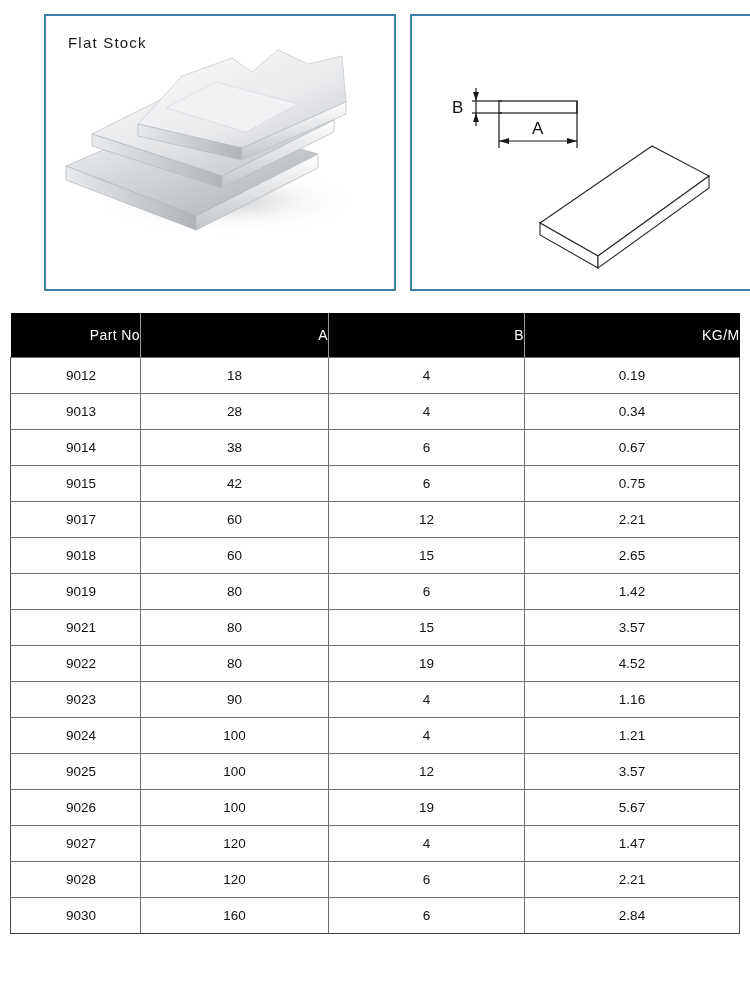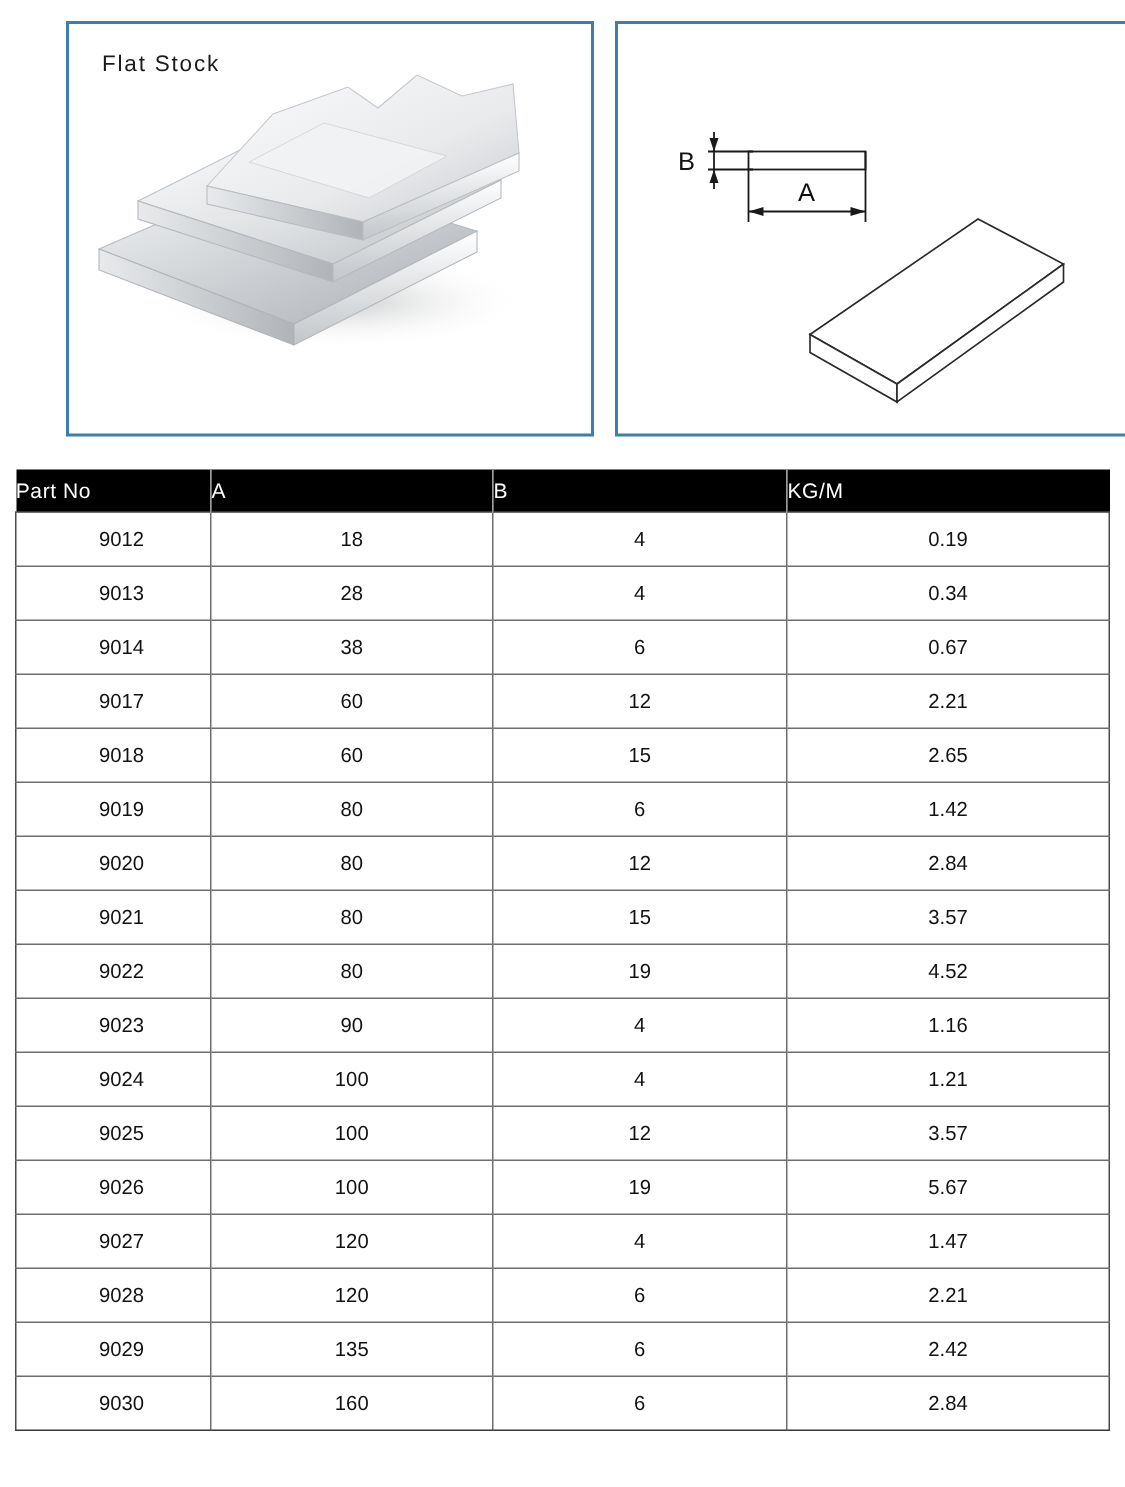--- a/index.html
+++ b/index.html
@@ -68,23 +68,23 @@
     border-collapse: collapse;
     table-layout: fixed;
     font-family: "Liberation Sans", sans-serif;
   }
   .spec-table th {
     background: #000000;
     color: #ffffff;
     font-size: 14px;
     font-weight: normal;
     letter-spacing: 0.4px;
-    height: 28px;
+    height: 44px;
     padding: 0;
-    text-align: left;
+    text-align: right;
     border-right: 1px solid #9a9a9a;
     vertical-align: middle;
   }
   .spec-table th:last-child { border-right: 0; }
 
   .spec-table td {
     height: 35px;
     padding: 0;
     text-align: center;
     vertical-align: middle;
@@ -237,44 +237,44 @@
         <td>4</td>
         <td>0.34</td>
       </tr>
       <tr>
         <td>9014</td>
         <td>38</td>
         <td>6</td>
         <td>0.67</td>
       </tr>
       <tr>
+        <td>9015</td>
+        <td>42</td>
+        <td>6</td>
+        <td>0.75</td>
+      </tr>
+      <tr>
         <td>9017</td>
         <td>60</td>
         <td>12</td>
         <td>2.21</td>
       </tr>
       <tr>
         <td>9018</td>
         <td>60</td>
         <td>15</td>
         <td>2.65</td>
       </tr>
       <tr>
         <td>9019</td>
         <td>80</td>
         <td>6</td>
         <td>1.42</td>
       </tr>
       <tr>
-        <td>9020</td>
-        <td>80</td>
-        <td>12</td>
-        <td>2.84</td>
-      </tr>
-      <tr>
         <td>9021</td>
         <td>80</td>
         <td>15</td>
         <td>3.57</td>
       </tr>
       <tr>
         <td>9022</td>
         <td>80</td>
         <td>19</td>
         <td>4.52</td>
@@ -309,25 +309,19 @@
         <td>4</td>
         <td>1.47</td>
       </tr>
       <tr>
         <td>9028</td>
         <td>120</td>
         <td>6</td>
         <td>2.21</td>
       </tr>
       <tr>
-        <td>9029</td>
-        <td>135</td>
-        <td>6</td>
-        <td>2.42</td>
-      </tr>
-      <tr>
         <td>9030</td>
         <td>160</td>
         <td>6</td>
         <td>2.84</td>
       </tr>
     </tbody>
 </table>
 
 </body></html>

